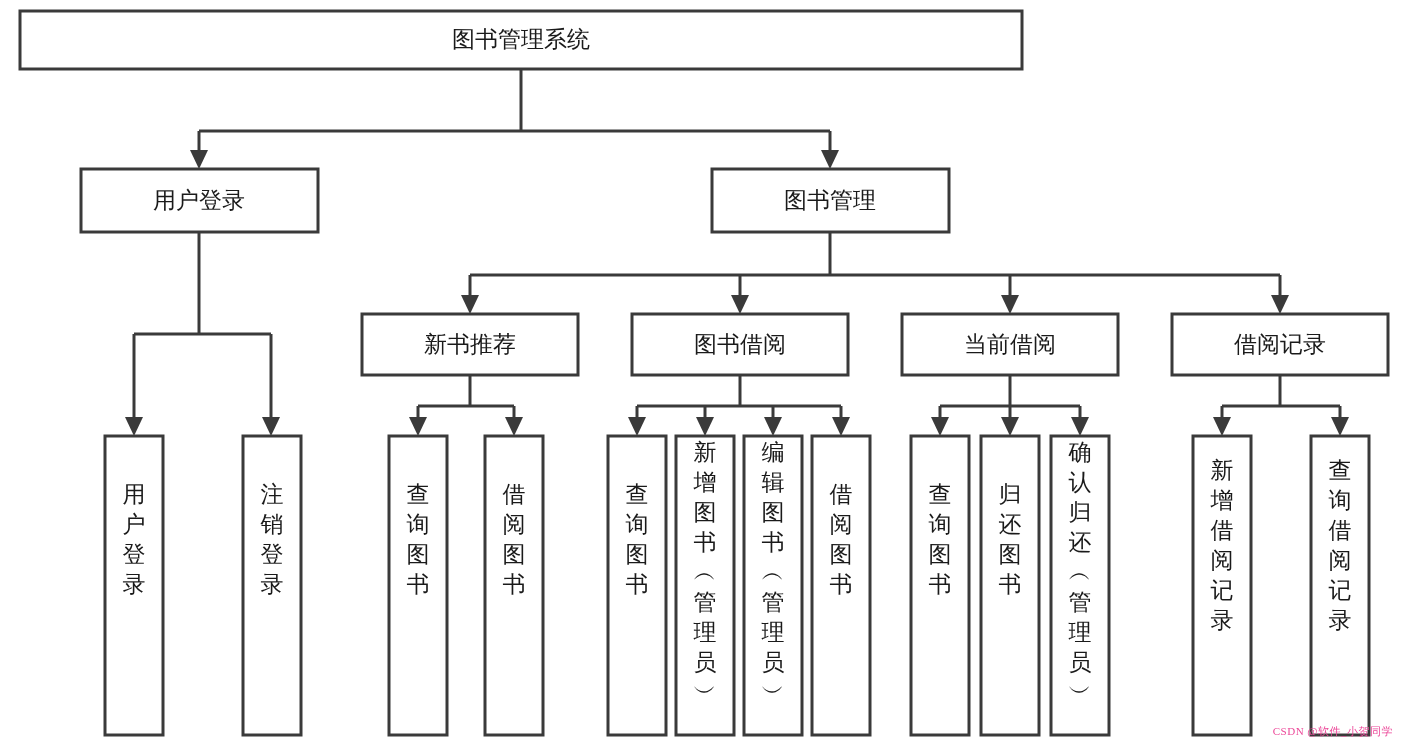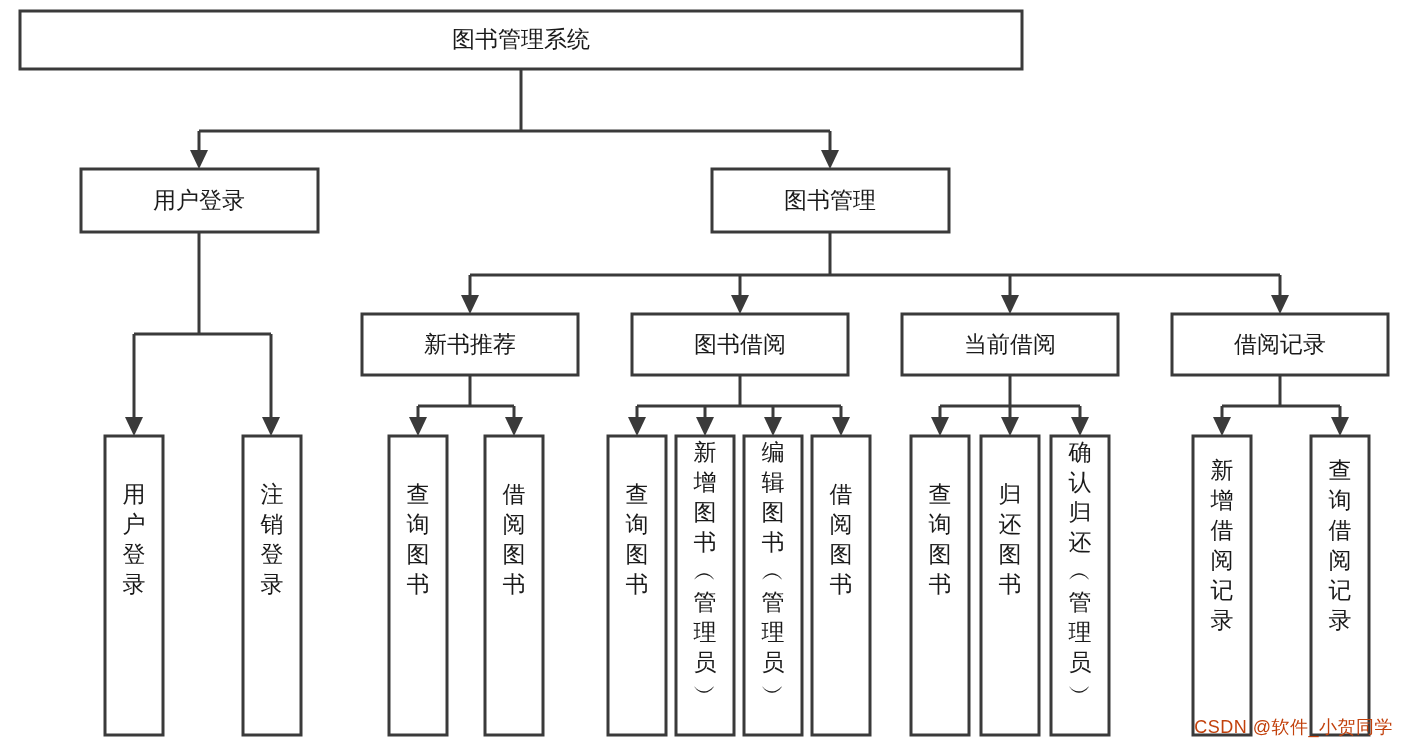--- a/index.html
+++ b/index.html
@@ -43,23 +43,23 @@
     fill: none;
   }
   .arrow-head {
     fill: #3a3a3a;
     stroke: none;
   }
   .watermark {
     position: absolute;
     right: 12px;
     bottom: 8px;
-    font-family: Liberation Sans, sans-serif;
-    font-size: 18px;
-    color: #c2410c;
+    font-family: Liberation Serif, serif;
+    font-size: 11px;
+    color: #ec4899;
     white-space: nowrap;
     letter-spacing: 0.5px;
     user-select: none;
   }
 </style>
 </head>
 <body>
 
 <svg id="diagram" viewBox="0 0 1405 747" xmlns="http://www.w3.org/2000/svg">
 

